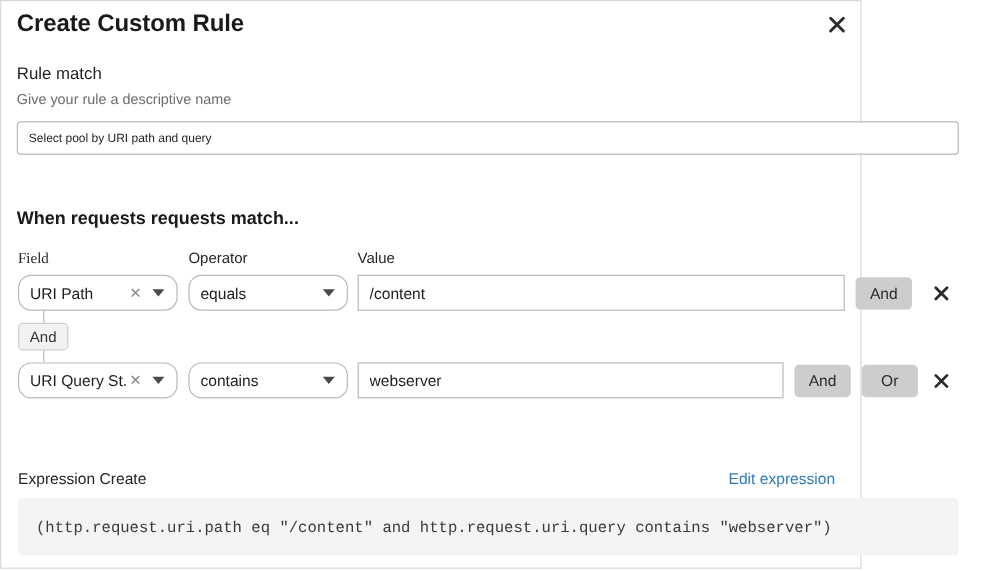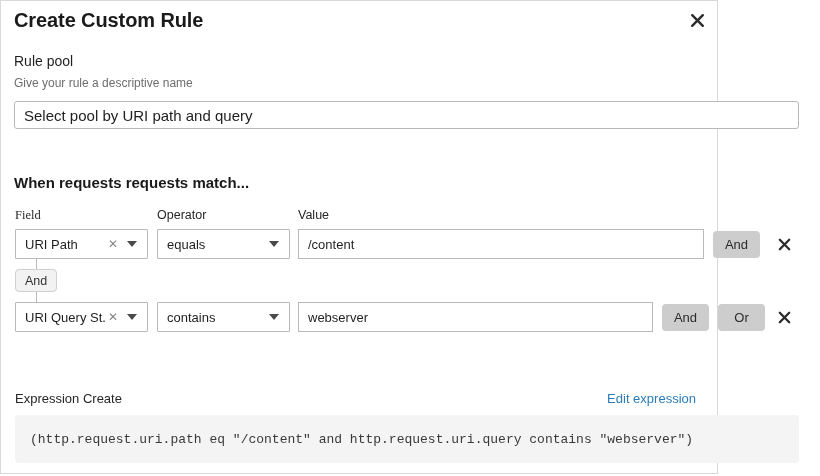--- a/index.html
+++ b/index.html
@@ -64,21 +64,21 @@
     position: absolute;
     left: 13px;
     top: 100px;
     width: 785px;
     height: 28px;
     box-sizing: border-box;
     border: 1px solid #b9b9b9;
     border-radius: 3px;
     background: #fff;
     font-family: "Liberation Sans", sans-serif;
-    font-size: 15px;
+    font-size: 10px;
     color: #1f1f1f;
     padding: 0 9px;
     outline: none;
   }
 
   
   .section-heading {
     position: absolute;
     left: 13px;
     top: 173px;
@@ -98,21 +98,21 @@
   
   .cond-row { position: absolute; left: 0; width: 100%; height: 30px; }
   .row1 { top: 228px; }
   .row2 { top: 301px; }
 
   .select-box {
     position: absolute;
     height: 30px;
     box-sizing: border-box;
     border: 1px solid #b9b9b9;
-    border-radius: 1px;
+    border-radius: 11px;
     background: #fff;
     display: flex;
     align-items: center;
     cursor: pointer;
     user-select: none;
   }
   .select-field { left: 14px; width: 133px; }
   .select-op { left: 156px; width: 133px; }
 
   .select-text {
@@ -258,21 +258,21 @@
 <div class="page">
 
   <div class="modal-title">Create Custom Rule</div>
 
   <button class="close-btn">
     <svg width="15" height="15" viewBox="0 0 15 15" aria-hidden="true">
       <path d="M2.2 2.2 L12.8 12.8 M12.8 2.2 L2.2 12.8" stroke="#2b2b2b" stroke-width="2.4" stroke-linecap="round"></path>
     </svg>
   </button>
 
-  <div class="field-label" style="left:13px; top:52px;">Rule pool</div>
+  <div class="field-label" style="left:13px; top:52px;">Rule match</div>
   <div class="field-help" style="left:13px; top:75px;">Give your rule a descriptive name</div>
   <input class="rulename-input" type="text" value="Select pool by URI path and query" style="">
 
   <div class="section-heading">When requests requests match...</div>
 
   <div class="col-head" style="left:14px;font-family:Liberation Serif, serif;">Field</div>
   <div class="col-head" style="left:156px;">Operator</div>
   <div class="col-head" style="left:297px;">Value</div>
 
   <div class="cond-row row1">

